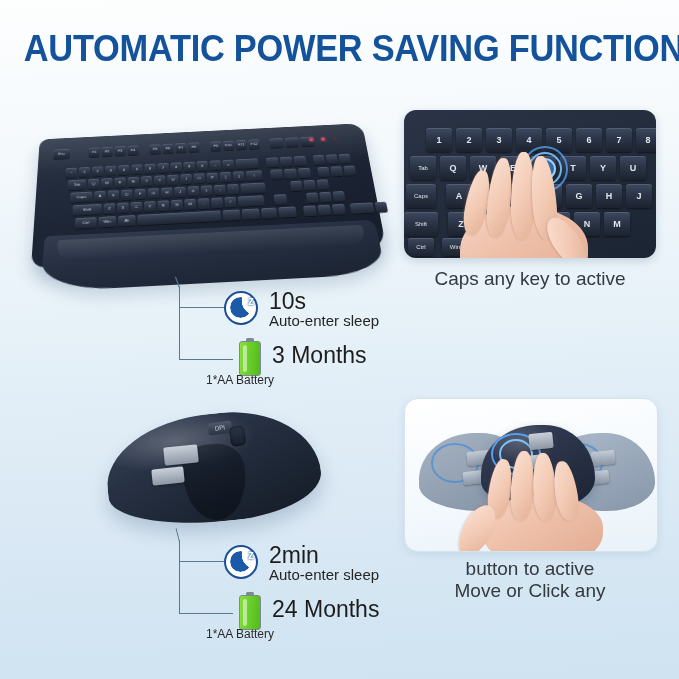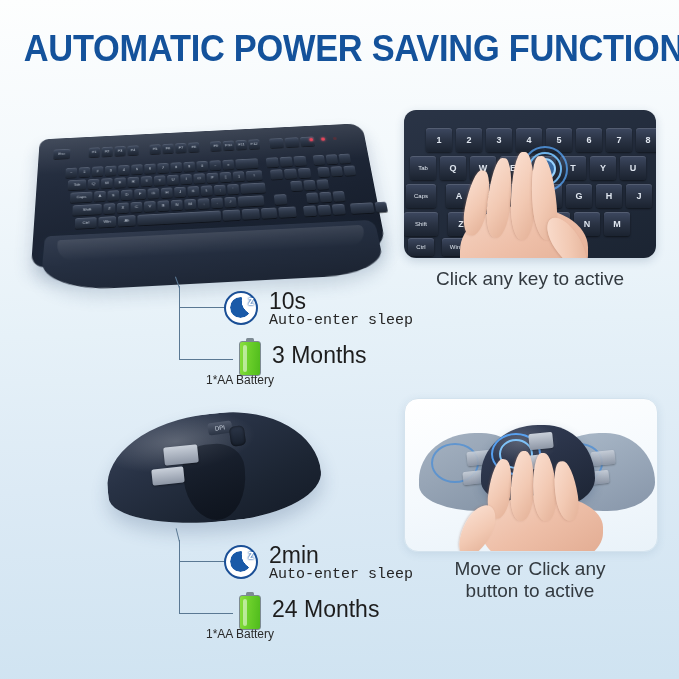--- a/index.html
+++ b/index.html
@@ -187,21 +187,21 @@
     content:"";position:absolute;left:3px;top:3px;width:4px;bottom:3px;
     background:rgba(255,255,255,.5);border-radius:2px;
   }
 
   .co-big{
     position:absolute;font-size:23px;color:#1d1d1d;
     font-family:"Liberation Sans",sans-serif;white-space:nowrap;
   }
   .co-sub{
     position:absolute;font-size:15px;color:#252525;
-    font-family:Liberation Mono, monospace;white-space:nowrap;
+    font-family:Liberation Sans, sans-serif;white-space:nowrap;
   }
   .co-tiny{
     position:absolute;font-size:12px;color:#2a2a2a;
     font-family:"Liberation Sans",sans-serif;white-space:nowrap;
   }
   .caption{
     position:absolute;text-align:center;font-size:19px;color:#333a40;
     font-family:"Liberation Sans Narrow","Liberation Sans",sans-serif;
     line-height:1.18;white-space:nowrap;
   }
@@ -405,21 +405,21 @@
     <div class="ripple" style="left:130px;top:48px;width:18px;height:18px;background:rgba(70,150,235,.55);border-color:rgba(150,210,255,1);"></div>
 
     <div class="hand" style="left:56px;top:96px;width:128px;height:86px;border-radius:48% 52% 40% 46%/52% 48% 44% 40%;"></div>
     <div class="finger" style="left:62px;top:60px;width:22px;height:66px;transform:rotate(11deg);"></div>
     <div class="finger" style="left:84px;top:48px;width:23px;height:80px;transform:rotate(6deg);"></div>
     <div class="finger" style="left:107px;top:42px;width:24px;height:88px;transform:rotate(1deg);"></div>
     <div class="finger" style="left:128px;top:46px;width:24px;height:84px;transform:rotate(-5deg);"></div>
     <div class="finger" style="left:150px;top:104px;width:26px;height:58px;transform:rotate(-34deg);border-radius:50%/46% 46% 54% 54%;"></div>
   </div>
 
-  <div class="caption" style="left:404px;top:268px;width:252px;">Click any key to active</div>
+  <div class="caption" style="left:404px;top:268px;width:252px;">Caps any key to active</div>
 
   <div class="leader vline" style="left:179px;top:286px;height:74px;"></div>
   <div class="leader vline" style="left:179px;top:276px;height:12px;transform:rotate(-20deg);transform-origin:bottom;"></div>
   <div class="leader hline" style="left:179px;top:307px;width:48px;"></div>
   <div class="leader hline" style="left:179px;top:359px;width:54px;"></div>
 
   <div class="moon-wrap" style="left:224px;top:291px;">
     <div class="moon-circle"></div>
     <div class="moon-shape"></div>
     <div class="moon-z">z</div>
@@ -468,22 +468,22 @@
 
     <div class="hand" style="left:78px;top:96px;width:120px;height:70px;border-radius:46% 50% 40% 44%/50% 46% 46% 42%;"></div>
     <div class="finger" style="left:84px;top:60px;width:22px;height:60px;transform:rotate(8deg);"></div>
     <div class="finger" style="left:106px;top:52px;width:23px;height:70px;transform:rotate(3deg);"></div>
     <div class="finger" style="left:128px;top:54px;width:23px;height:68px;transform:rotate(-3deg);"></div>
     <div class="finger" style="left:150px;top:62px;width:22px;height:60px;transform:rotate(-9deg);"></div>
     <div class="finger" style="left:58px;top:104px;width:28px;height:56px;transform:rotate(28deg);border-radius:50%/46% 46% 54% 54%;"></div>
   </div>
 
   <div class="caption" style="left:404px;top:558px;width:252px;">
+    <div>button to active</div>
     <div>Move or Click any</div>
-    <div>button to active</div>
   </div>
 
   <div class="leader vline" style="left:179px;top:540px;height:74px;"></div>
   <div class="leader vline" style="left:179px;top:528px;height:14px;transform:rotate(-14deg);transform-origin:bottom;"></div>
   <div class="leader hline" style="left:179px;top:561px;width:48px;"></div>
   <div class="leader hline" style="left:179px;top:613px;width:54px;"></div>
 
   <div class="moon-wrap" style="left:224px;top:545px;">
     <div class="moon-circle"></div>
     <div class="moon-shape"></div>

